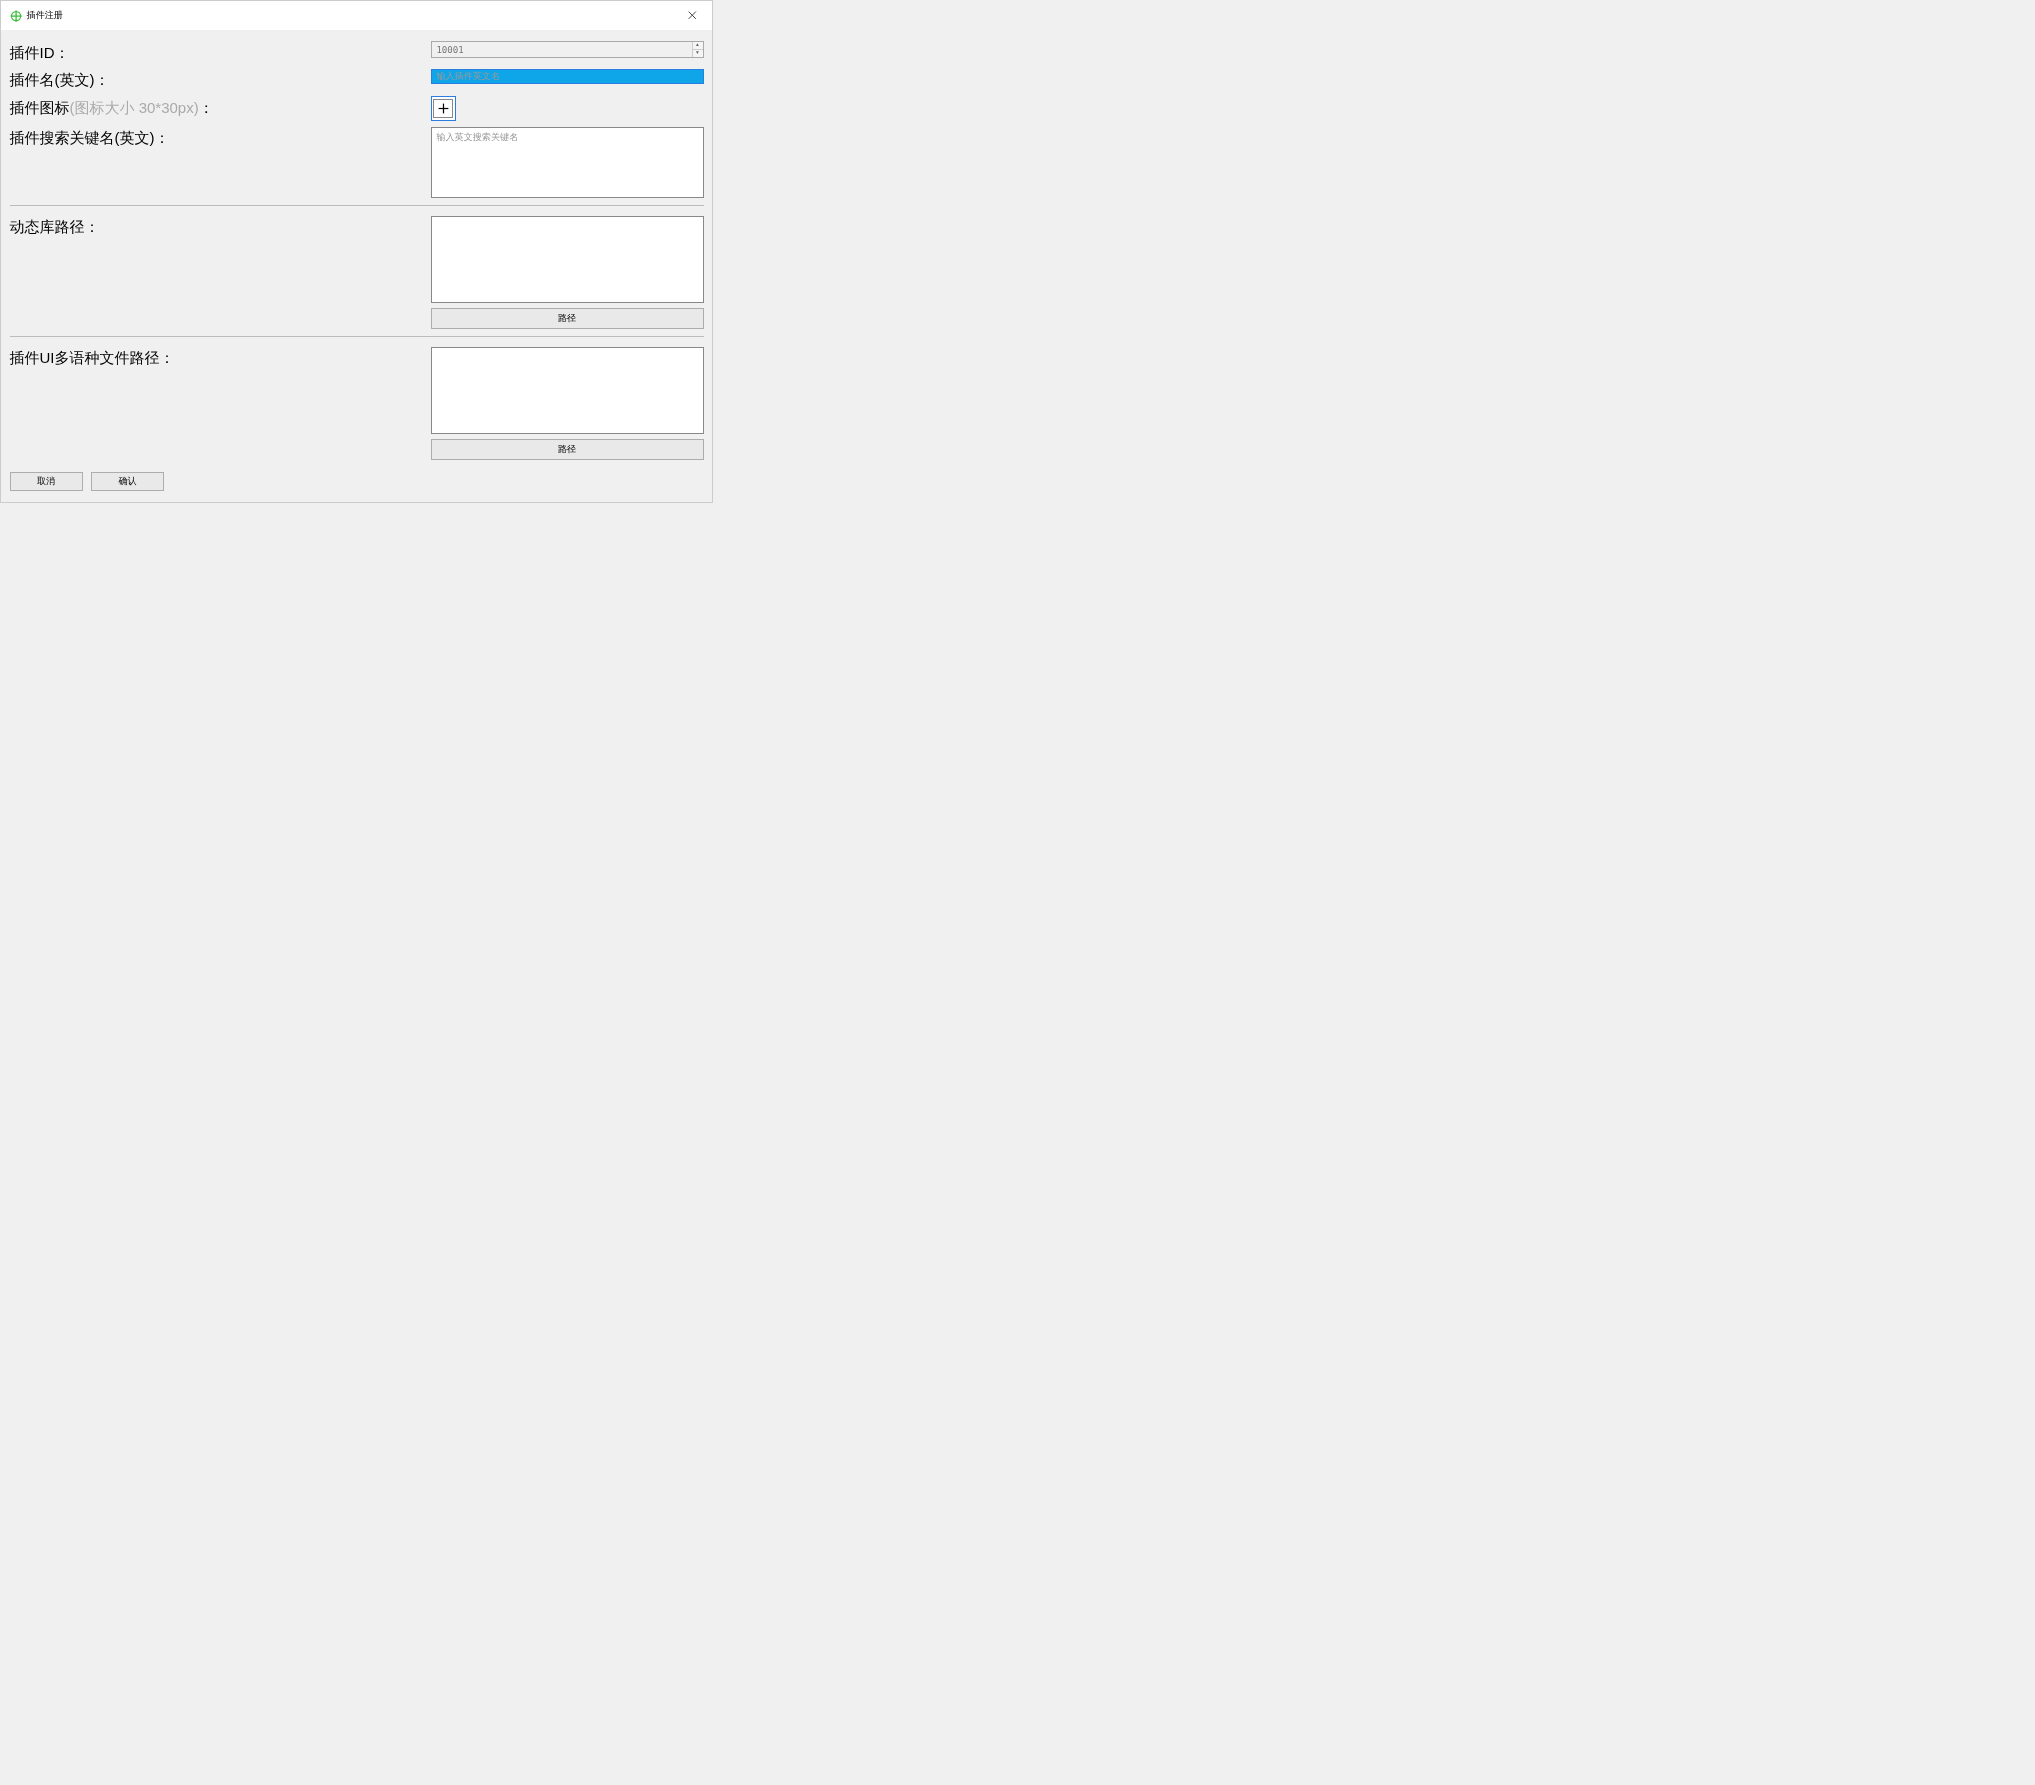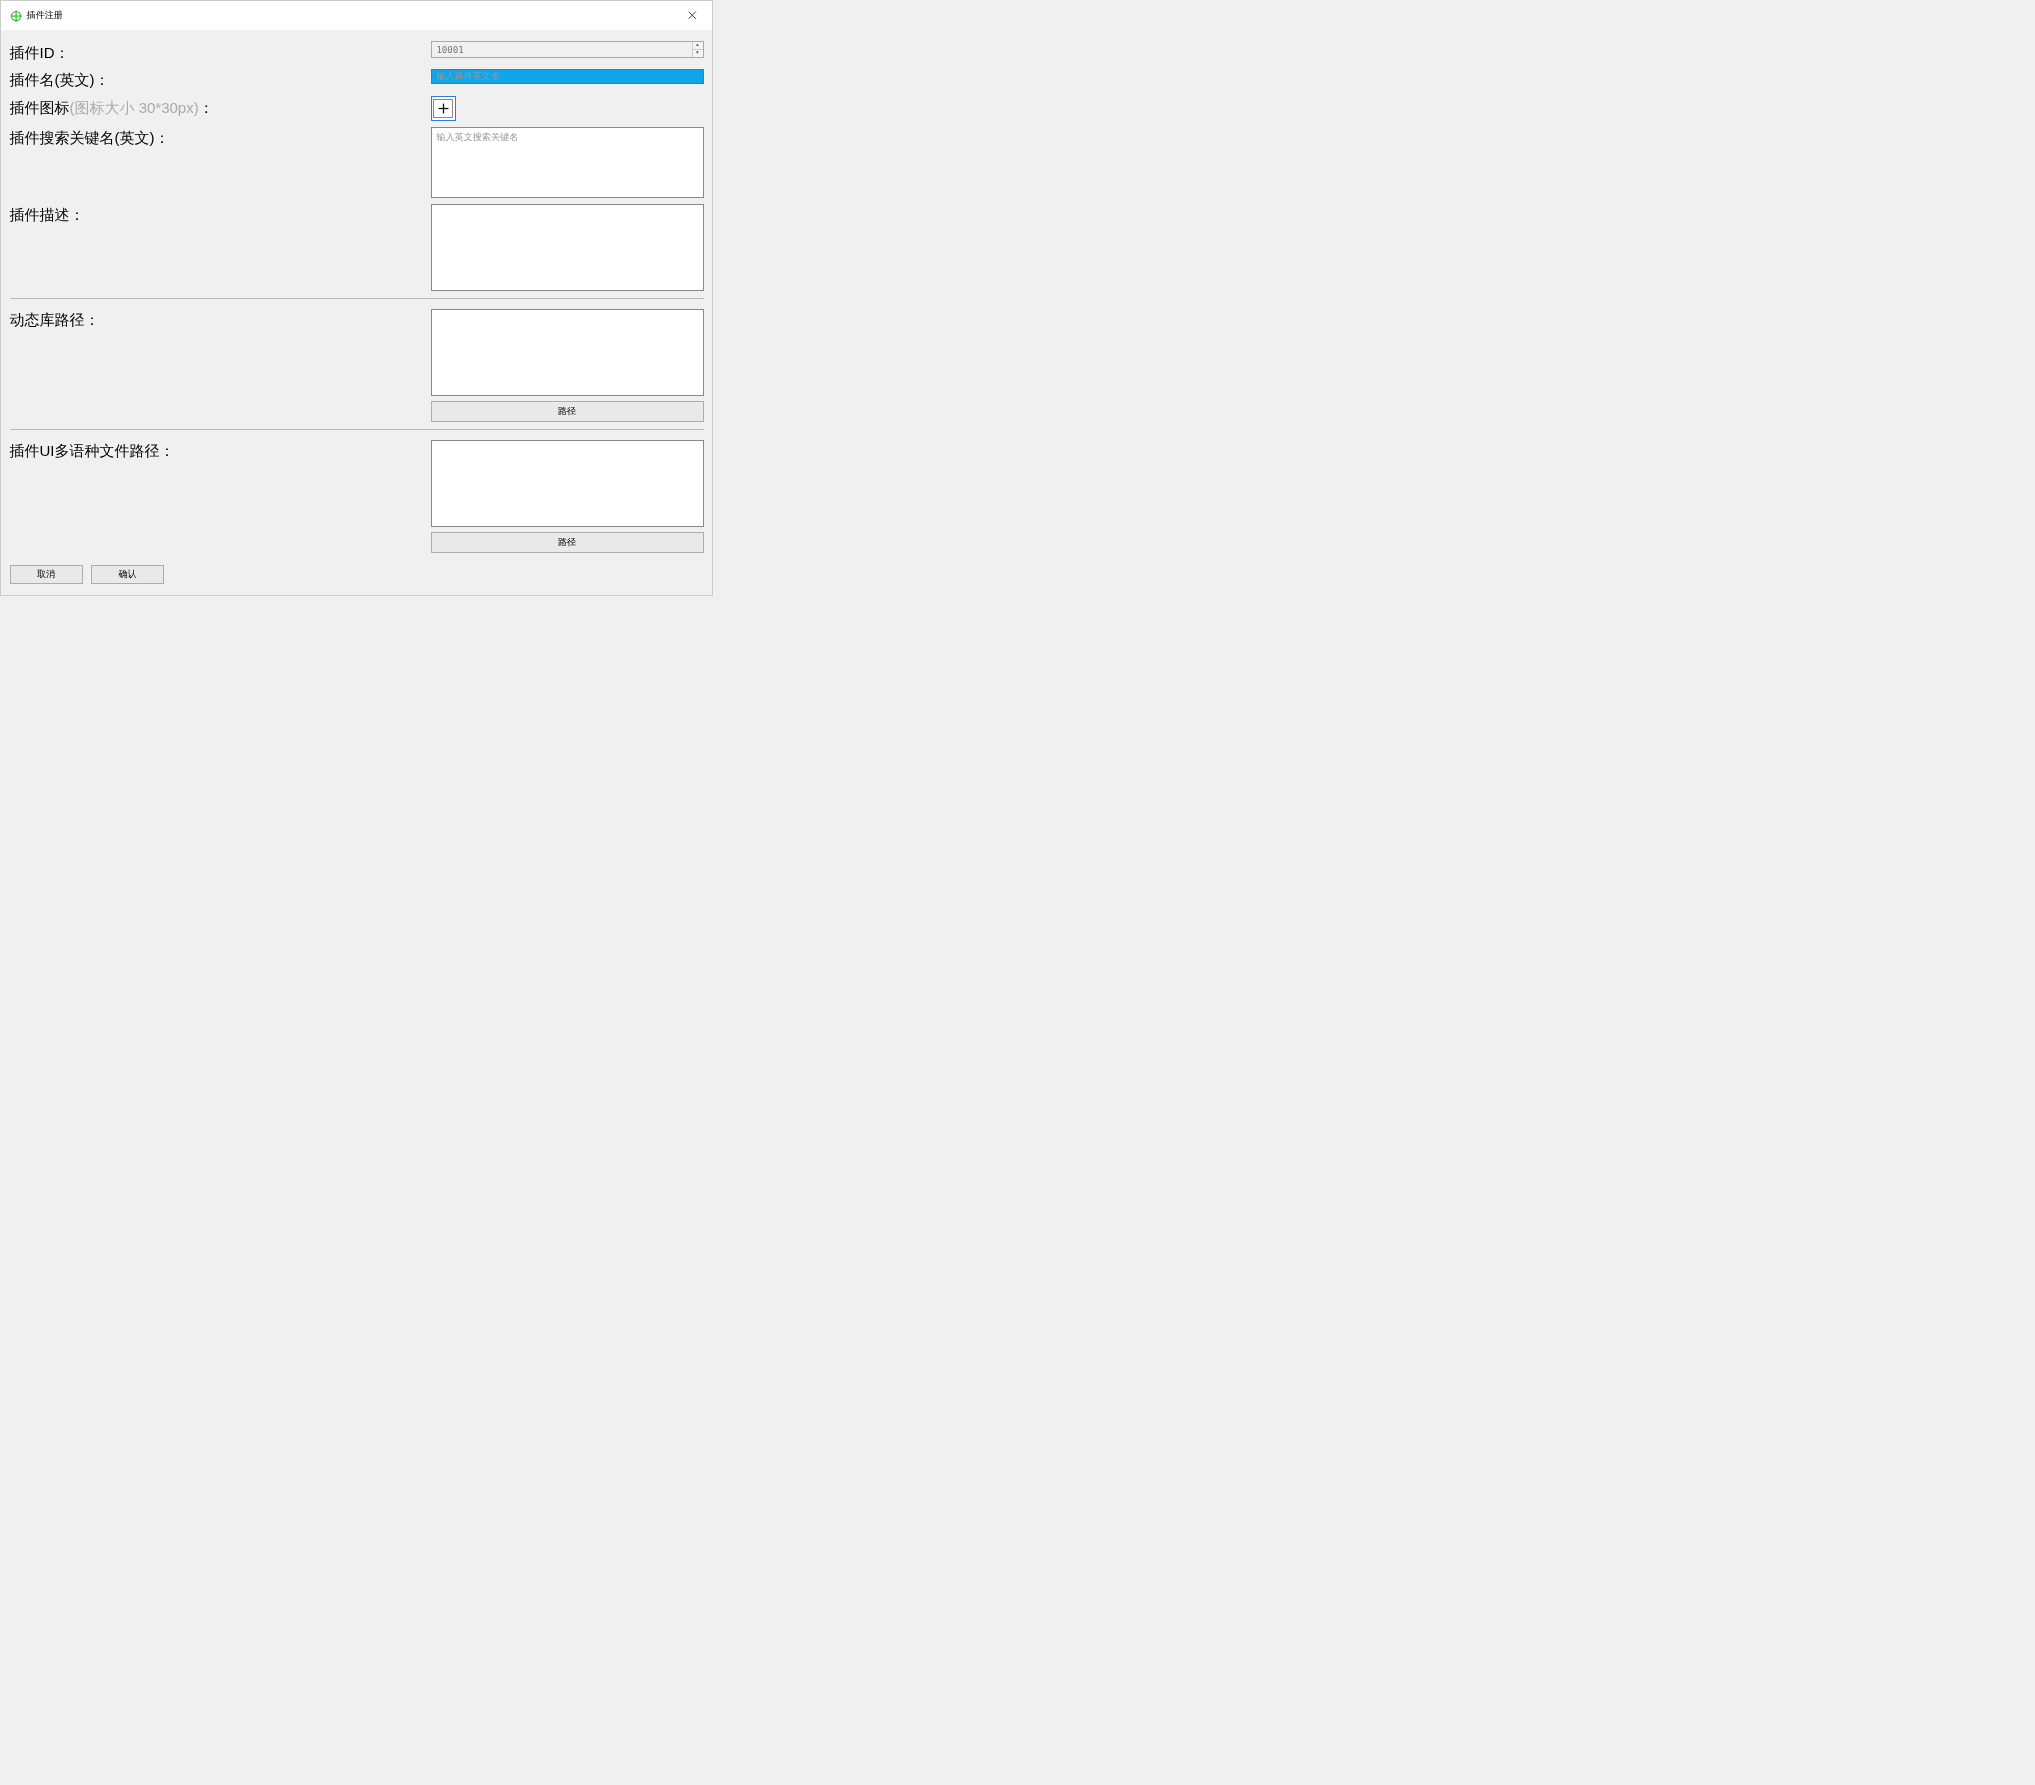--- a/index.html
+++ b/index.html
@@ -243,26 +243,20 @@
       </div>
     </div>
 
     <div class="form-row">
       <div class="label-col">插件搜索关键名(英文)：</div>
       <div class="input-col">
         <textarea class="textarea ta-keywords" placeholder="输入英文搜索关键名" style=""></textarea>
       </div>
     </div>
 
-    <div class="form-row">
-      <div class="label-col">插件描述：</div>
-      <div class="input-col">
-        <textarea class="textarea ta-desc" style=""></textarea>
-      </div>
-    </div>
 
     <hr class="divider">
 
     <div class="form-row">
       <div class="label-col">动态库路径：</div>
       <div class="input-col">
         <textarea class="textarea ta-path" style=""></textarea>
         <button class="path-btn">路径</button>
       </div>
     </div>

